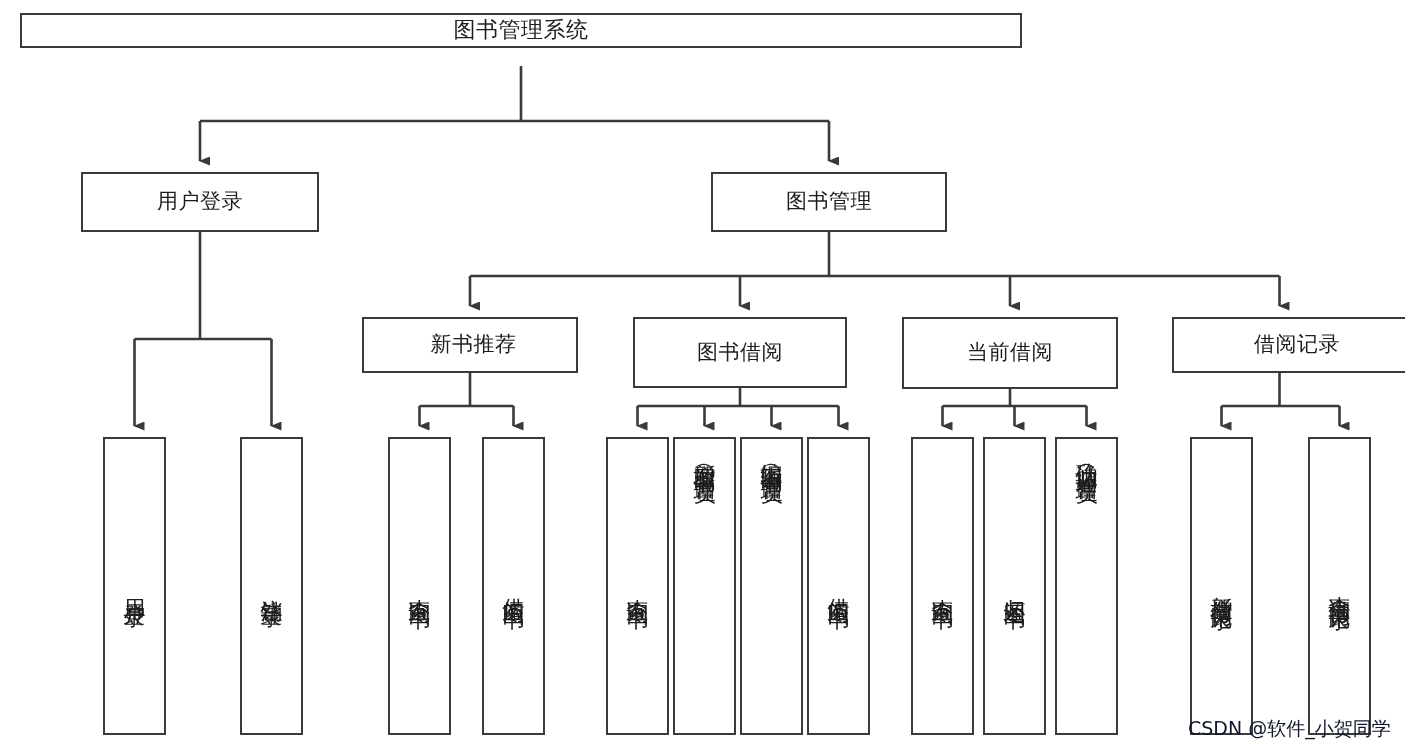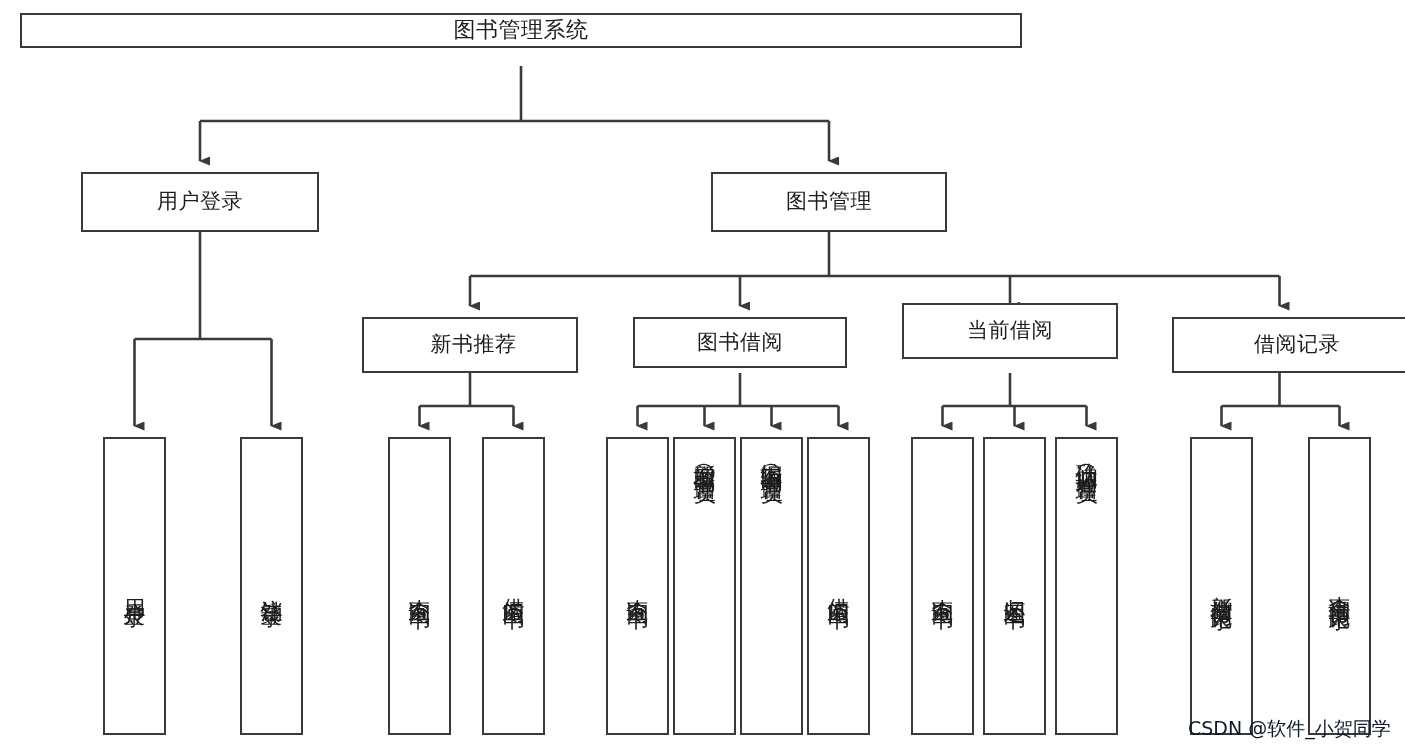--- a/index.html
+++ b/index.html
@@ -132,24 +132,24 @@
       </div>
       <div class="node horiz" style="left: 81px; top: 172px; width: 238px; height: 60px;">
         <span class="label">用户登录</span>
       </div>
       <div class="node horiz" style="left: 711px; top: 172px; width: 236px; height: 60px;">
         <span class="label">图书管理</span>
       </div>
       <div class="node horiz" style="left: 362px; top: 317px; width: 216px; height: 56px; padding-left: 7px;">
         <span class="label">新书推荐</span>
       </div>
-      <div class="node horiz" style="left: 633px; top: 317px; width: 214px; height: 51px;">
+      <div class="node horiz" style="left: 633px; top: 317px; width: 214px; height: 71px;">
         <span class="label">图书借阅</span>
       </div>
-      <div class="node horiz" style="left: 902px; top: 303px; width: 216px; height: 56px;">
+      <div class="node horiz" style="left: 902px; top: 317px; width: 216px; height: 72px;">
         <span class="label">当前借阅</span>
       </div>
       <div class="node horiz" style="left: 1172px; top: 317px; width: 250px; height: 56px;">
         <span class="label">借阅记录</span>
       </div>
       <div class="node vert" style="left: 103px; top: 437px; width: 63px; height: 298px;">
         <span class="label">用户登录</span>
       </div>
       <div class="node vert" style="left: 240px; top: 437px; width: 63px; height: 298px;">
         <span class="label">注销登录</span>

